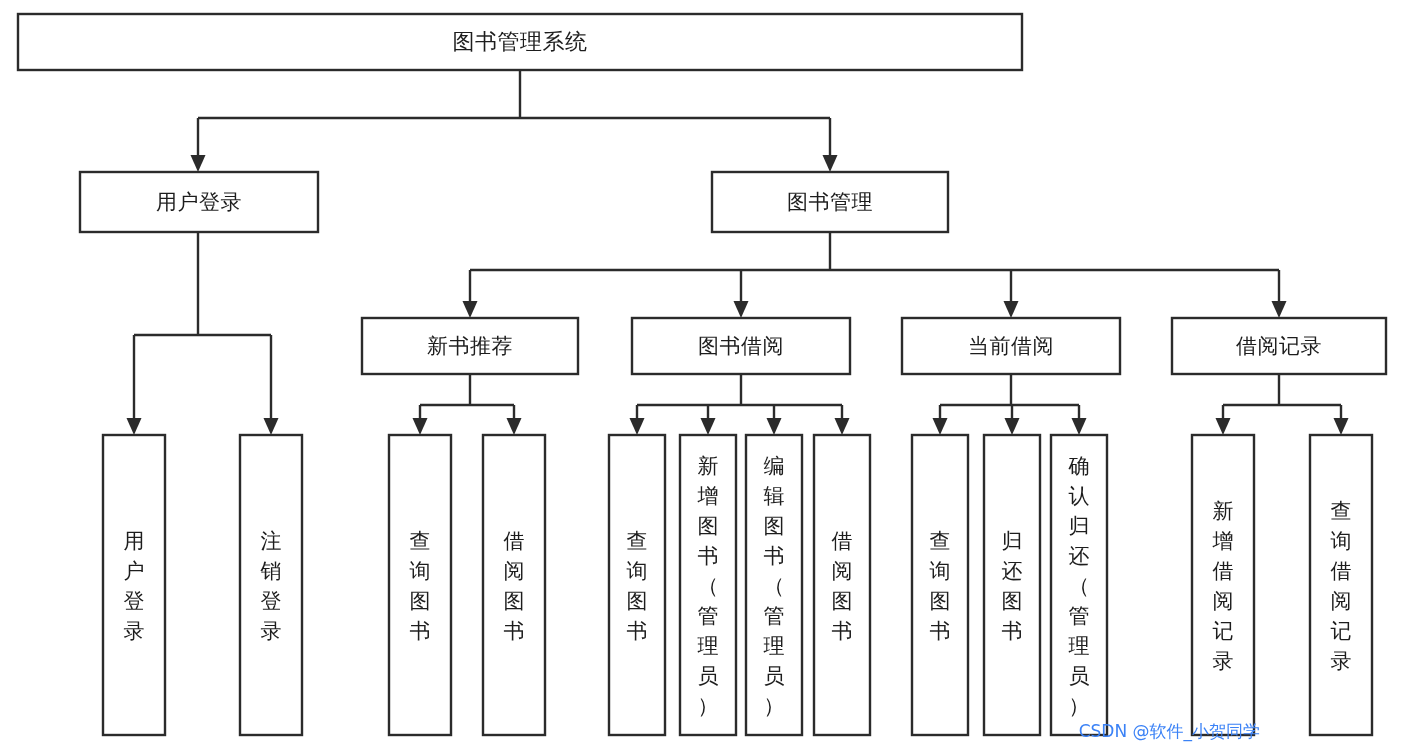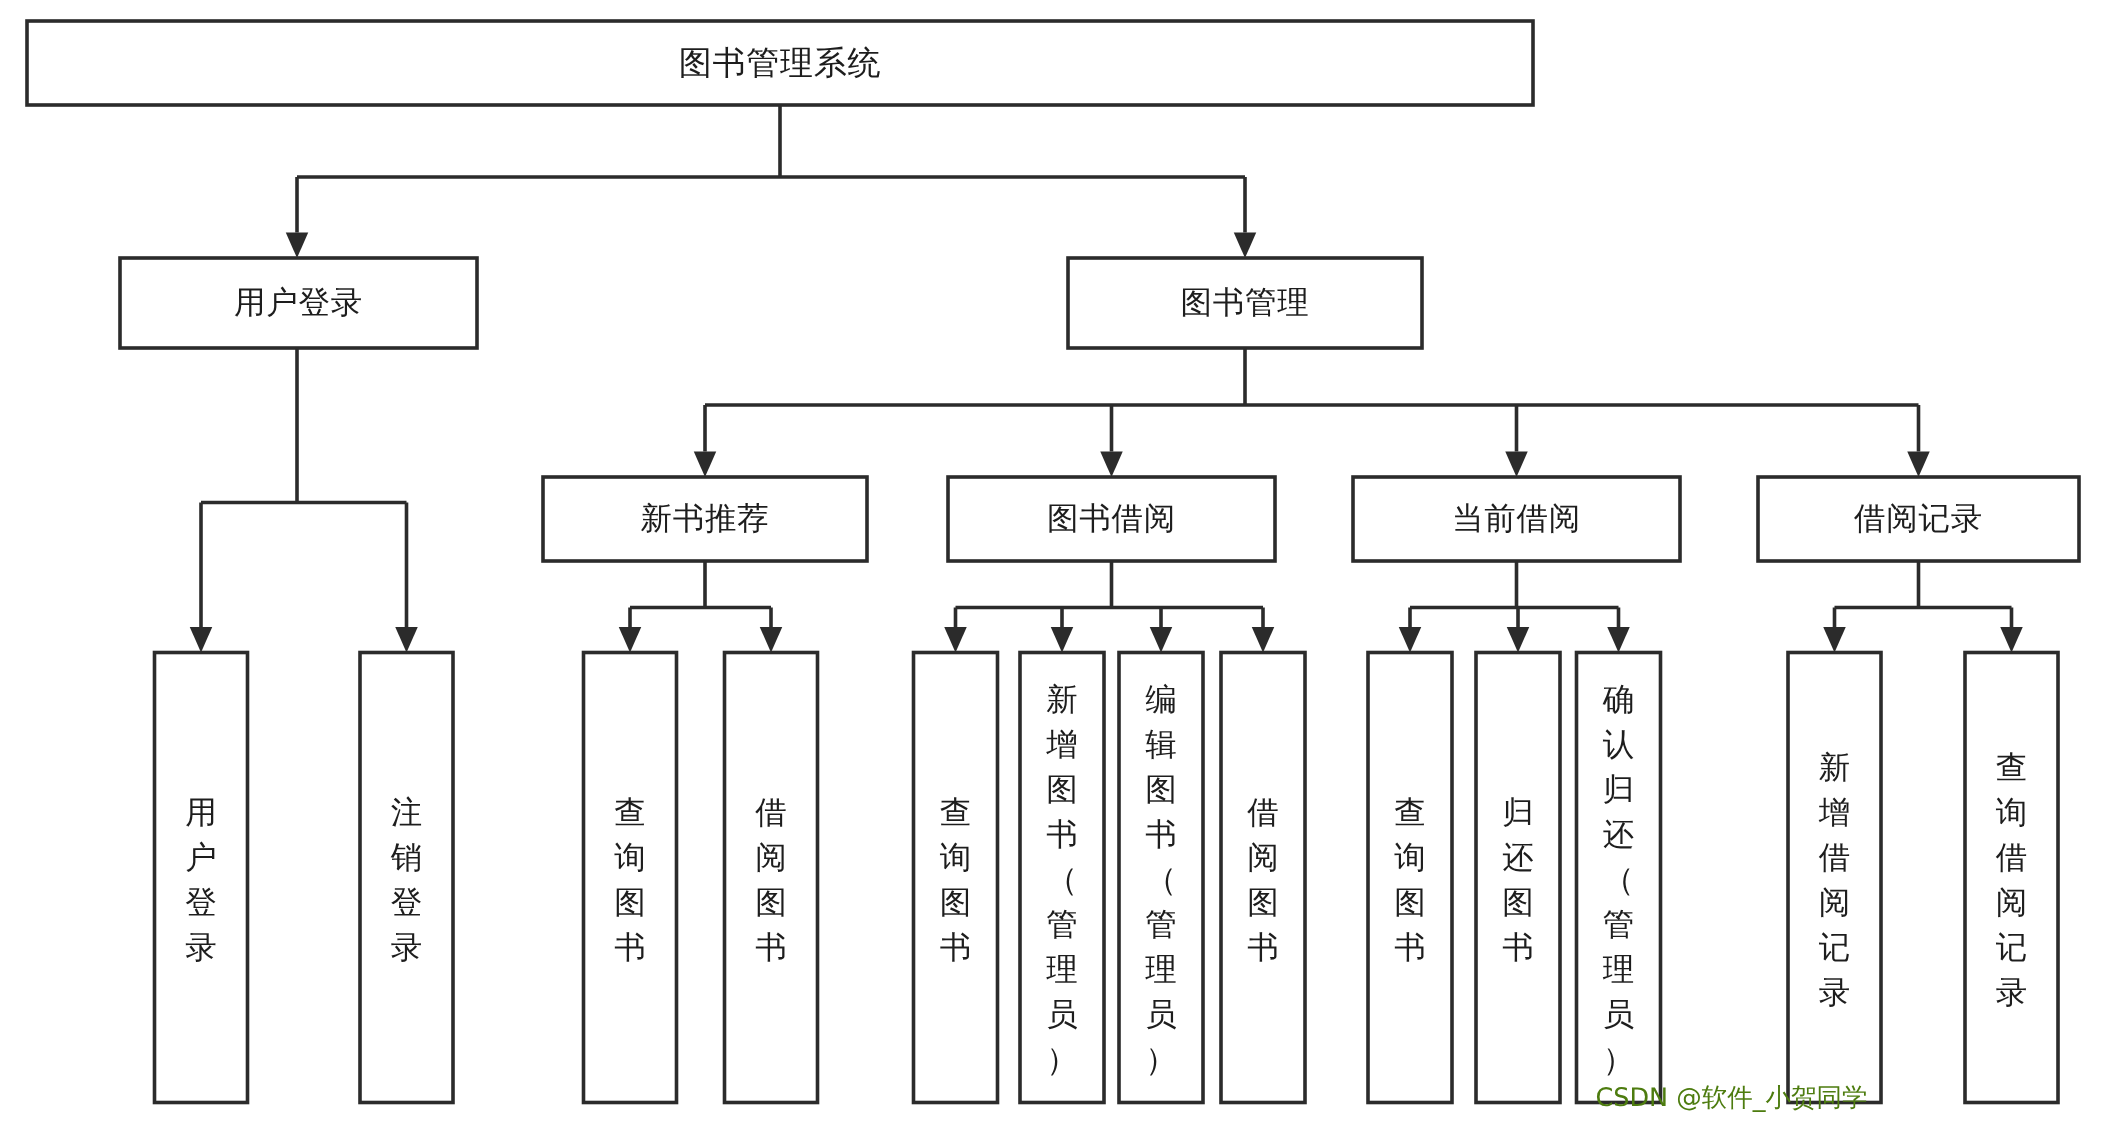--- a/index.html
+++ b/index.html
@@ -55,25 +55,25 @@
     stroke-width: 2.4;
     fill: none;
     stroke-linecap: butt;
   }
   .arrow-head {
     fill: #2b2b2b;
     stroke: none;
   }
   .watermark {
     position: absolute;
-    right: 25px;
+    right: 10px;
     bottom: 4px;
     font-family: "DejaVu Sans", "Liberation Sans", sans-serif;
     font-size: 17px;
-    color: #4d7c0f;
+    color: #3b82f6;
     white-space: nowrap;
     user-select: none;
     pointer-events: none;
   }
 </style>
 </head>
 <body>
 
 <div id="diagram-root">
   <svg class="flow" id="flow-svg" viewBox="0 0 1405 747" xmlns="http://www.w3.org/2000/svg">

